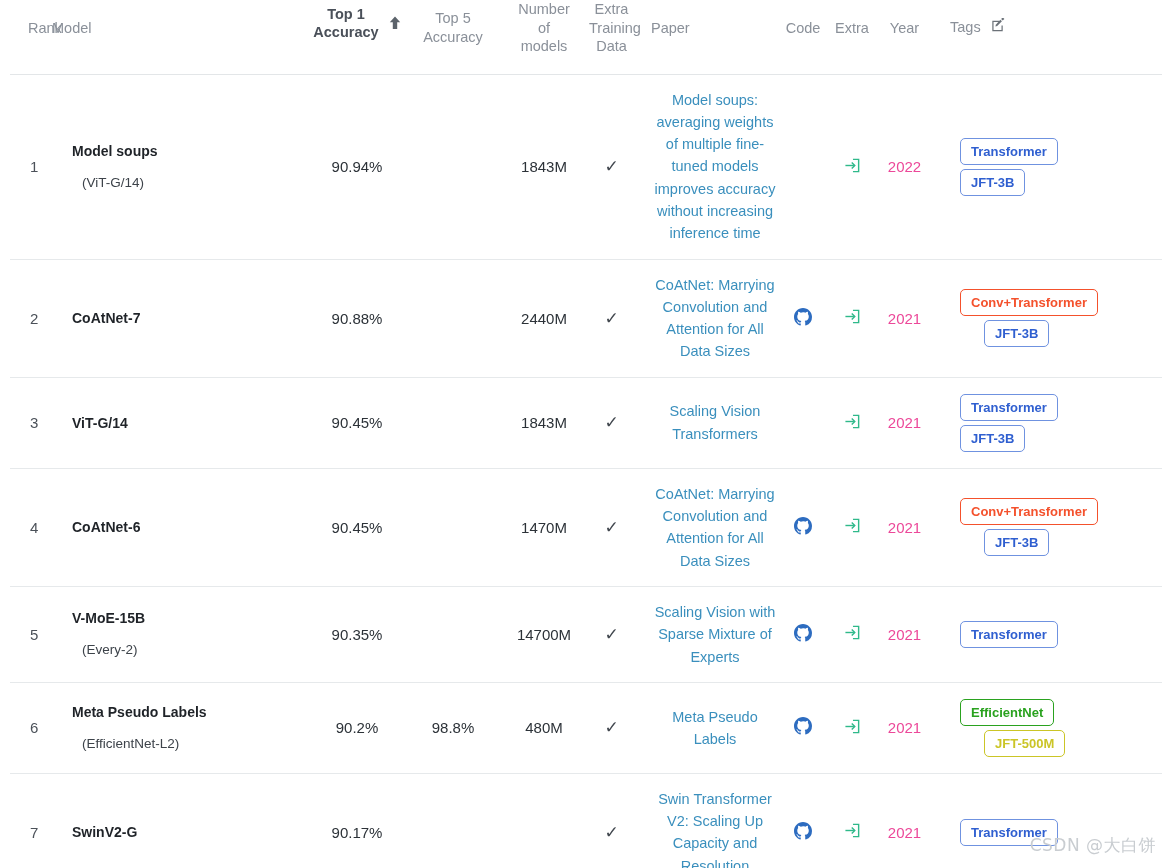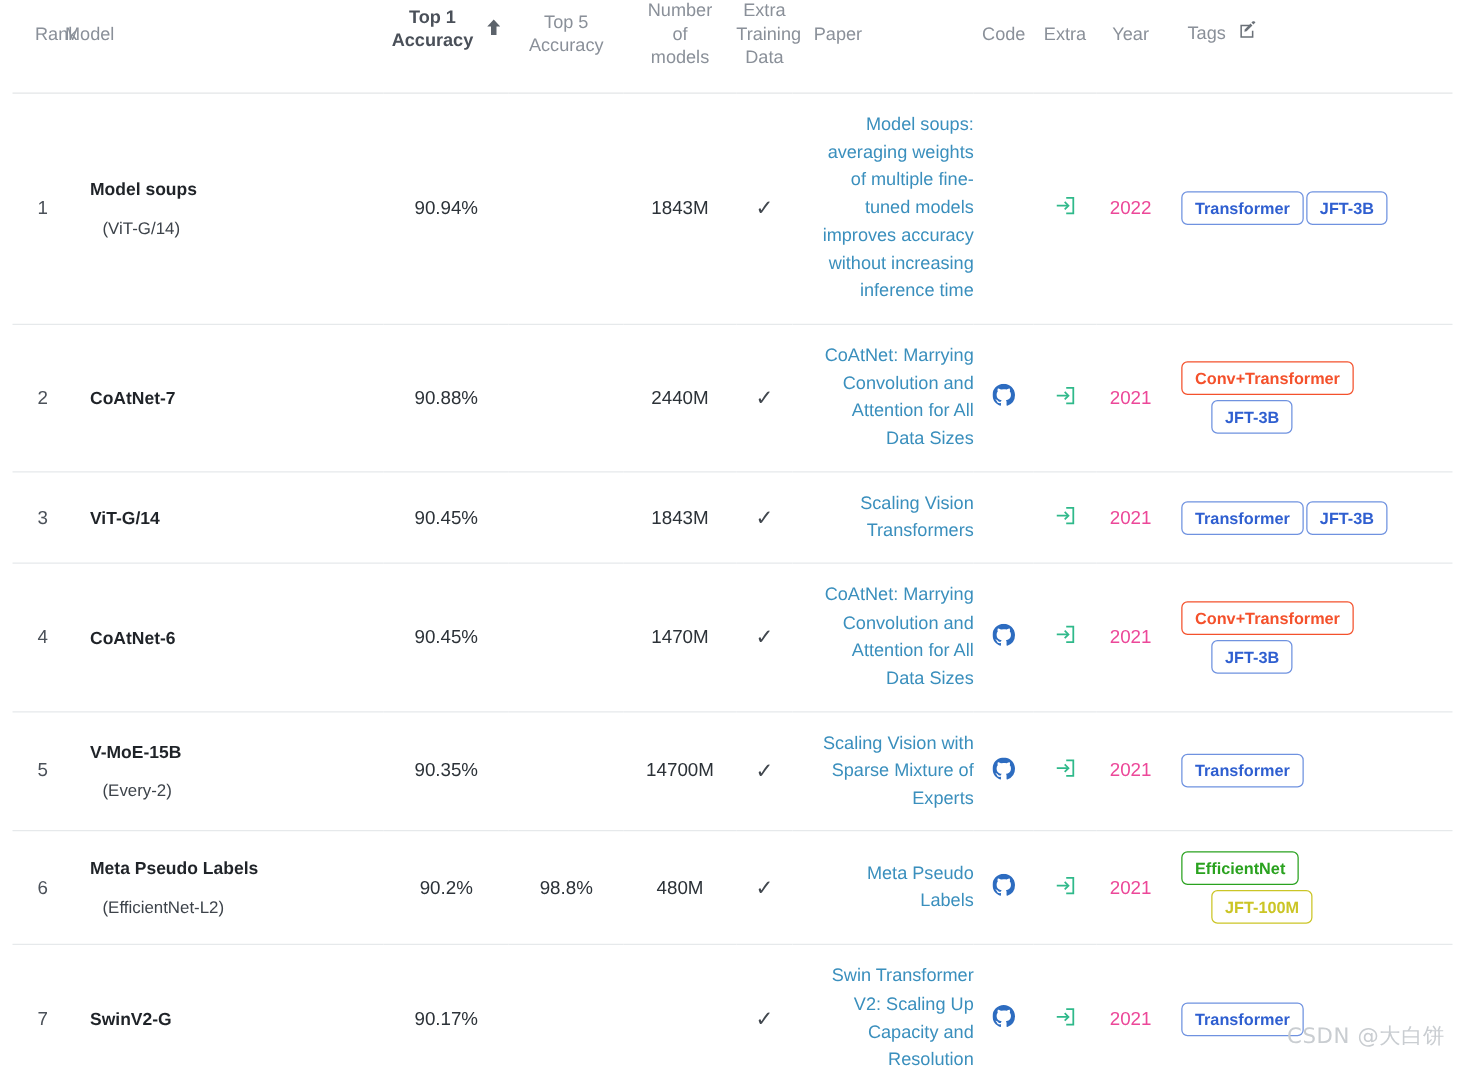--- a/index.html
+++ b/index.html
@@ -116,21 +116,21 @@
   }
   td.num {
     color: #2c3238;
     font-size: 15px;
   }
   td.check {
     color: #41474e;
     font-size: 17px;
   }
   td.c-paper-cell {
-    text-align: right;
+    text-align: center;
     padding-left: 17px;
     margin-top: 21px;
   }
   .paper-link {
     color: #3a8fbd;
     font-size: 14.5px;
     line-height: 22.3px;
     text-decoration: none;
     display: inline-block;
     cursor: pointer;
@@ -143,21 +143,21 @@
     line-height: 0;
   }
   .tag {
     display: inline-block;
     border: 1px solid;
     border-radius: 5px;
     padding: 5px 10px 5px 10px;
     font-size: 13px;
     font-weight: bold;
     line-height: 15px;
-    margin: 2px 1px;
+    margin: 2px 16px;
     white-space: nowrap;
     cursor: pointer;
     background: #ffffff;
   }
   .tag.blue   { color: #2f5fd0; border-color: #6f92e0; }
   .tag.red    { color: #f4512c; border-color: #f4512c; }
   .tag.green  { color: #2aa21f; border-color: #2aa21f; }
   .tag.yellow { color: #cbc526; border-color: #cbc526; }
 
   .tag-stack { display: block; }
@@ -391,21 +391,21 @@
               </svg></span></td>
           <td><span class="icon-btn"><svg width="17" height="17" viewBox="0 0 18 18" aria-hidden="true">
                 <path d="M9.5 2.5 h6 v13 h-6" fill="none" stroke="#2fb98a" stroke-width="1.5"></path>
                 <path d="M1.5 9 h9" fill="none" stroke="#2fb98a" stroke-width="1.5"></path>
                 <path d="M8.2 5.9 L11.4 9 L8.2 12.1" fill="none" stroke="#2fb98a" stroke-width="1.5" stroke-linejoin="miter"></path>
               </svg></span></td>
           <td class="c-year-cell">2021</td>
           <td class="c-tags-cell">
             <span class="tag-stack">
               <span class="tagline"><span class="tag green">EfficientNet</span></span>
-              <span class="tagline indent"><span class="tag yellow">JFT-100M</span></span>
+              <span class="tagline indent"><span class="tag yellow">JFT-500M</span></span>
             </span>
           </td>
         </tr>
         <tr>
           <td class="c-rank-cell">7</td>
           <td class="c-model-cell">
             <span class="model-name">SwinV2-G</span>
           </td>
           <td class="num">90.17%</td>
           <td class="num"></td>

